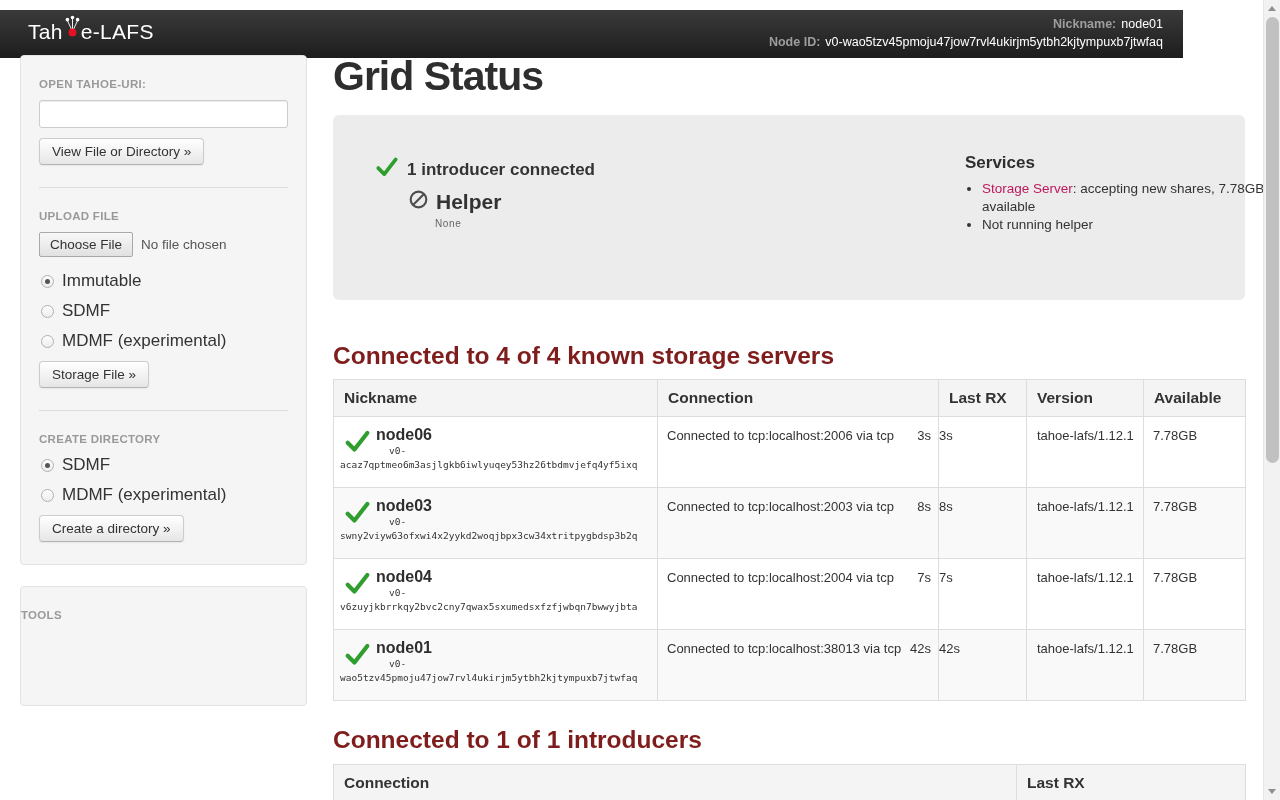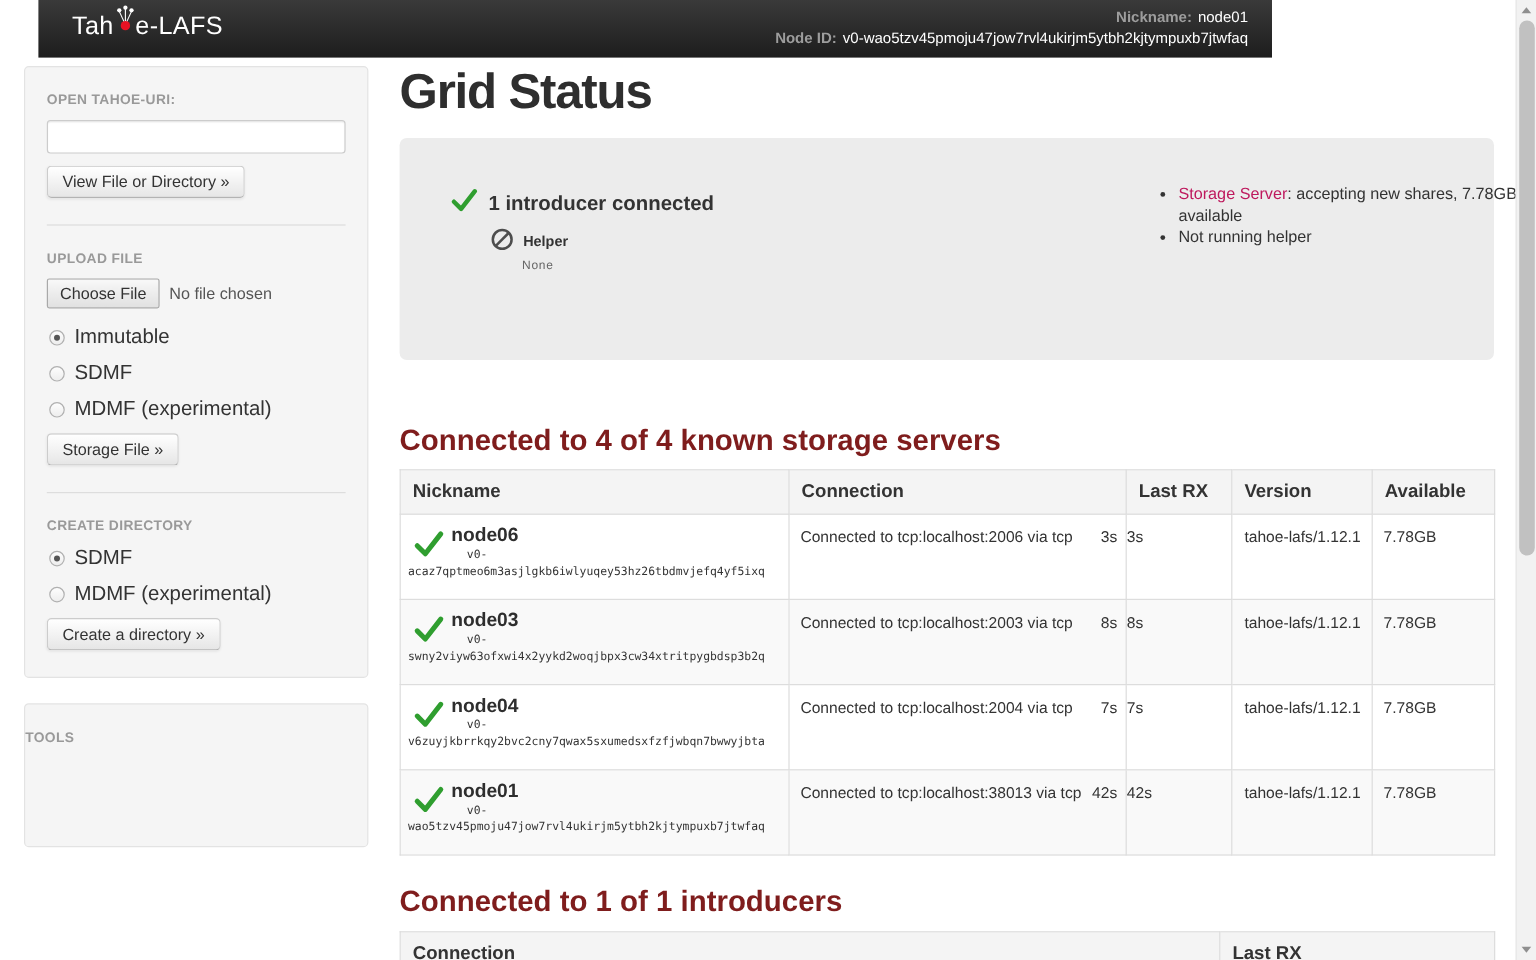--- a/index.html
+++ b/index.html
@@ -1,21 +1,21 @@
 <!DOCTYPE html>
 <html><head>
 <meta charset="utf-8">
 <style>
   * { box-sizing: border-box; margin: 0; padding: 0; }
   html,body { width:1280px; height:800px; overflow:hidden; }
   body { position:relative; background:#fff; font-family:"Liberation Sans", sans-serif; color:#333; }
 
   
-  #navbar { position:absolute; left:0; top:0; width:1028px; height:48px;
-            background:linear-gradient(#3a3a3a,#1d1d1d);margin-left:32px; }
+  #navbar { position:absolute; left:0; top:10px; width:1183px; height:48px;
+            background:linear-gradient(#3a3a3a,#1d1d1d); }
   .brand { position:absolute; left:28px; top:10px; color:#fff; font-size:21px;
            font-weight:500; letter-spacing:.3px; display:flex; align-items:center; }
   .brand .logo-ico { display:inline-block; margin:-8px 0 0 1px; }
   .nav-info { position:absolute; right:20px; top:6px; text-align:right;
               font-size:12.5px; line-height:17.5px; }
   .nav-lbl { color:#9d9d9d; font-weight:bold; margin-right:5px; }
   .nav-val { color:#fff; }
 
   
   #vscrollbar { position:absolute; right:0; top:0; width:17px; height:800px;
@@ -59,24 +59,24 @@
            background:linear-gradient(#fdfdfd,#ededed); position:relative; flex:0 0 13px; }
   .radio.checked::after { content:""; position:absolute; left:3px; top:3px; width:5px;
            height:5px; border-radius:50%; background:#555; }
   #tools-panel { margin-top:21px; height:120px; }
 
   
   #main { position:absolute; left:333px; top:48px; width:912px; }
   .page-title { font-size:41px; line-height:49px; font-weight:bold; color:#2e2e2e;
                 letter-spacing:-1px; margin:4px 0 14px; }
   .status-panel { position:relative; background:#ececec; border-radius:6px; height:185px;
-                  margin-bottom:54px; }
+                  margin-bottom:42px; }
   .sp-left { position:absolute; left:42px; top:40px; }
   .sp-row1 { display:flex; align-items:center; gap:8px; font-size:17px; font-weight:bold; }
-  .sp-row2 { display:flex; align-items:center; gap:7px; font-size:12px; font-weight:bold;
+  .sp-row2 { display:flex; align-items:center; gap:7px; font-size:21px; font-weight:bold;
              margin:5px 0 0 33px; }
   .sp-none { margin:3px 0 0 60px; font-size:10px; color:#666; letter-spacing:.6px; }
   .sp-services { position:absolute; left:632px; top:38px; width:312px; }
   .sp-services h3 { font-size:17px; font-weight:bold; margin-bottom:7px; color:#2e2e2e; }
   .sp-services ul { margin-left:17px; font-size:13.5px; line-height:18px; color:#333; }
   .lnk { color:#be185d; text-decoration:none; cursor:pointer; }
 
   .section-heading { font-size:24.5px; font-weight:bold; color:#7f1d1d; margin:0 0 9px; }
   .section-heading.second { margin-top:25px; margin-bottom:10px; }
 
@@ -203,20 +203,21 @@
       <div class="sp-row2">
         <span><svg width="21" height="21" viewBox="0 0 22 22">
               <circle cx="11" cy="11" r="8.2" fill="none" stroke="#4d4d4d" stroke-width="2.2"></circle>
               <line x1="5.2" y1="16.8" x2="16.8" y2="5.2" stroke="#4d4d4d" stroke-width="2.2"></line>
             </svg></span>
         <span>Helper</span>
       </div>
       <div class="sp-none">None</div>
     </div>
     <div class="sp-services">
+      <h3>Services</h3>
       <ul id="services-list">
           <li><a class="lnk">Storage Server</a>: accepting new shares, 7.78GB available</li>
           <li>Not running helper</li>
         </ul>
     </div>
   </div>
 
   <h2 class="section-heading">Connected to 4 of 4 known storage servers</h2>
 
   <table class="grid">

